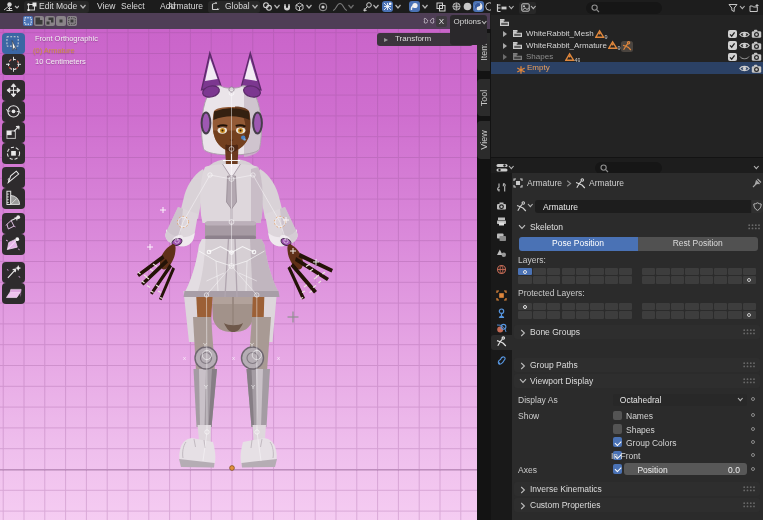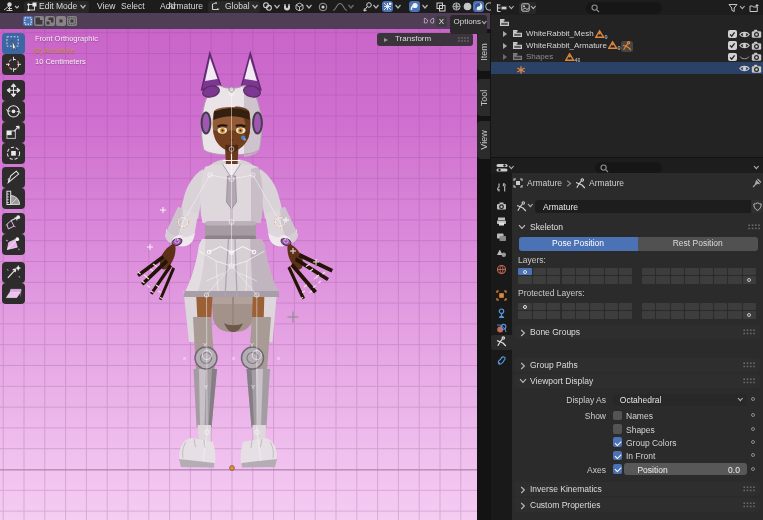--- a/index.html
+++ b/index.html
@@ -31,21 +31,21 @@
 #ptabs{position:absolute;left:0;top:21px;width:21px;height:347px;background:#191919}
 #pmain{position:absolute;left:21px;top:44px;width:251px;height:324px;background:#2b2b2b;font-size:9px}
 .phdr{position:absolute;left:23px;width:246px;height:14px;background:#2e2e2e;border-radius:3px;color:#dddddd;line-height:14px}
 .phdr .ttl{position:absolute;left:16px;top:0}
 .dots6{position:absolute;right:5px;top:4px;width:12px;height:6px;opacity:.55}
 .chk{position:absolute;width:9.5px;height:9.5px;border-radius:2px;background:#545454}
 .chk.on{background:#4a72b5}
 .chk.on:after{content:"";position:absolute;left:2.2px;top:3.4px;width:4.5px;height:2.5px;border-left:1.4px solid #fff;border-bottom:1.4px solid #fff;transform:rotate(-45deg);transform-origin:center}
 .kdot{position:absolute;width:4px;height:4px;border-radius:50%;border:1px solid #8a8a8a}
 .lbl{position:absolute;color:#cccccc}
-.rlbl{position:absolute;color:#cccccc;text-align:right}
+.rlbl{position:absolute;color:#cccccc;}
 svg{display:block}
 </style></head>
 <body>
 <div id="root">
   <div class="abs" id="vp">
     <svg class="abs" style="left:0;top:0" width="477" height="491" viewBox="0 0 477 491">
       <g id="grid" stroke="#8d4b8d" stroke-width="1" opacity="0.26">
           <line x1="3.2" y1="0" x2="3.2" y2="491"></line>
       <line x1="24.0" y1="0" x2="24.0" y2="491"></line>
       <line x1="44.8" y1="0" x2="44.8" y2="491"></line>
@@ -494,21 +494,21 @@
       </svg>
     <div class="selbtn" style="left:67px"></div>
     <svg class="abs" style="left:68px;top:4px" width="8" height="8" viewBox="0 0 8 8">
         <rect x="0.7" y="0.7" width="6.6" height="6.6" fill="none" stroke="#3a3a3a" stroke-width="0.9" stroke-dasharray="1.3 1"></rect>
         <rect x="2.5" y="2.5" width="3" height="3" fill="#3a3a3a"></rect>
       </svg>
     <svg class="abs" style="left:423px;top:3px" width="12" height="10" viewBox="0 0 12 10">
         <path d="M5 5 C2 1 0.5 2 1.5 4.5 C0.5 7 2 8.5 5 5.5 M7 5 C10 1 11.5 2 10.5 4.5 C11.5 7 10 8.5 7 5.5" fill="none" stroke="#b9b0bd" stroke-width="1"></path>
       </svg>
     <div class="abs" style="left:436px;top:2.5px;width:11px;height:11px;background:#3e3a40;border-radius:2px;color:#e8e8e8;text-align:center;line-height:11px;font-size:8px">X</div>
-    <div class="abs" style="left:450px;top:1.5px;width:37px;height:19px;background:#2a282b;border-radius:3px;color:#d8d8d8;font-size:8px;line-height:13px"><span style="margin-left:3.5px">Options</span></div>
+    <div class="abs" style="left:450px;top:1.5px;width:37px;height:30px;background:#2a282b;border-radius:3px;color:#d8d8d8;font-size:8px;line-height:13px"><span style="margin-left:3.5px">Options</span></div>
     <svg class="abs" style="left:480.5px;top:6.5px" width="7" height="6" viewBox="0 0 7 6">
         <path d="M1 1 l2.2 2.6 L5.4 1" stroke="#b5b5b5" stroke-width="1.1" fill="none"></path>
       </svg>
   </div>
   <div class="abs" id="nstrip">
     <div class="ntab" style="top:4px;height:38px">
         <span>Item</span>
       </div>
     <div class="ntab" style="top:50px;height:37px">
         <span>Tool</span>
@@ -643,20 +643,21 @@
     <svg class="abs" style="left:259.5px;top:52.2px" width="11" height="9" viewBox="0 0 11 9">
         <rect x="0.8" y="2.2" width="9.4" height="6.6" rx="1.4" fill="#c6c6c6"></rect>
         <rect x="3" y="0.8" width="3.4" height="2" rx="0.8" fill="#c6c6c6"></rect>
         <circle cx="5.5" cy="5.5" r="2.5" fill="#2a2a2a"></circle>
         <circle cx="5.5" cy="5.5" r="1.2" fill="#c6c6c6"></circle>
       </svg>
     <div class="abs" style="left:0;top:61.8px;width:272px;height:11.8px;background:#2b4165"></div>
     <svg class="abs" style="left:25px;top:64.5px" width="10" height="10" viewBox="0 0 10 10">
         <path d="M5 1.2 V8.8 M1.3 3 L8.7 7 M8.7 3 L1.3 7" stroke="#e0873c" stroke-width="1.3" fill="none"></path>
       </svg>
+    <div class="orow" style="top:62.4px;color:#eda05c"><span style="margin-left:36px">Empty</span></div>
     <svg class="abs" style="left:248px;top:63.9px" width="11" height="9" viewBox="0 0 11 9">
         <path d="M0.8 4.5 C2.4 1.6 8.6 1.6 10.2 4.5 C8.6 7.4 2.4 7.4 0.8 4.5 Z" fill="none" stroke="#cfcfcf" stroke-width="1.15"></path>
         <circle cx="5.5" cy="4.5" r="1.7" fill="#cfcfcf"></circle>
       </svg>
     <svg class="abs" style="left:259.5px;top:63.6px" width="11" height="9" viewBox="0 0 11 9">
         <rect x="0.8" y="2.2" width="9.4" height="6.6" rx="1.4" fill="#c6c6c6"></rect>
         <rect x="3" y="0.8" width="3.4" height="2" rx="0.8" fill="#c6c6c6"></rect>
         <circle cx="5.5" cy="5.5" r="2.5" fill="#2a2a2a"></circle>
         <circle cx="5.5" cy="5.5" r="1.2" fill="#c6c6c6"></circle>
       </svg>
@@ -973,21 +974,21 @@
           <path d="M1 1 l2.3 2.7 L5.6 1" stroke="#b5b5b5" stroke-width="1.1" fill="none"></path>
         </svg>
       <div class="rlbl" style="left:27px;top:259px;width:88px">Show</div>
       <div class="chk" style="left:121.8px;top:258.6px"></div>
       <div class="lbl" style="left:135px;top:259.1px;color:#d5d5d5">Names</div>
       <div class="chk" style="left:121.8px;top:272px"></div>
       <div class="lbl" style="left:135px;top:272.5px;color:#d5d5d5">Shapes</div>
       <div class="chk on" style="left:121.8px;top:285.2px"></div>
       <div class="lbl" style="left:135px;top:285.7px;color:#d5d5d5">Group Colors</div>
       <div class="chk on" style="left:121.8px;top:298.5px"></div>
-      <div class="lbl" style="left:135px;top:299.0px;color:#d5d5d5">In Front</div>
+      <div class="lbl" style="left:120px;top:299.0px;color:#d5d5d5">In Front</div>
       <div class="rlbl" style="left:27px;top:313px;width:88px">Axes</div>
       <div class="chk on" style="left:121.8px;top:312px"></div>
       <div class="abs" style="left:133.4px;top:311px;width:122.5px;height:12px;background:#585858;border-radius:3px;color:#efefef">
           <span style="position:absolute;left:13px;top:1.5px">Position</span>
           <span style="position:absolute;right:7px;top:1.5px">0.0</span>
         </div>
       <div class="kdot" style="left:260px;top:245.2px"></div>
       <div class="kdot" style="left:260px;top:261.4px"></div>
       <div class="kdot" style="left:260px;top:274.8px"></div>
       <div class="kdot" style="left:260px;top:288px"></div>

